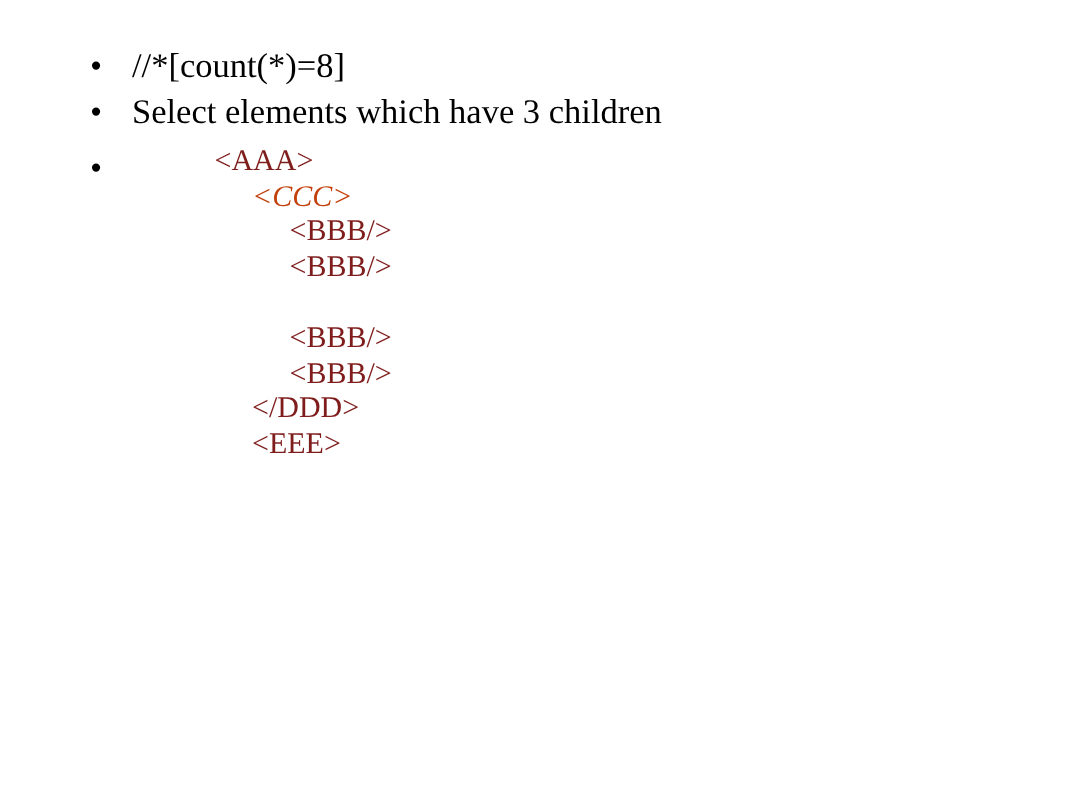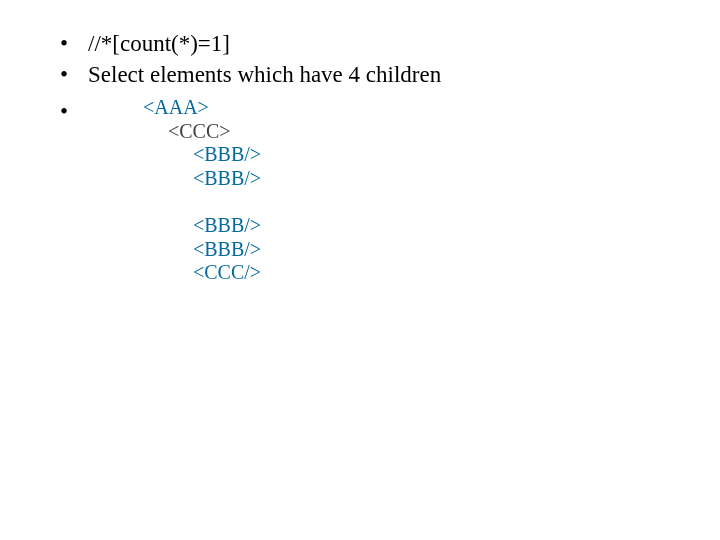--- a/index.html
+++ b/index.html
@@ -36,37 +36,39 @@
       margin-left: 55px;
       margin-top: 6px;
       font-family: "Times New Roman", Times, serif;
       font-size: 20px;
       line-height: 1.18;
     }
     .code-line {
       white-space: pre;
     }
     .purple {
-      color: #0369a1;
+      color: #7f1d1d;
     }
     .red {
-      color: #404040;
+      color: #c2410c;
+      font-style: italic;
     }
   </style>
 </head>
 <body>
 
 <ul class="bullets">
-  <li><span>//*[count(*)=1]</span></li>
-  <li><span>Select elements which have 4 children</span></li>
+  <li><span>//*[count(*)=8]</span></li>
+  <li><span>Select elements which have 3 children</span></li>
   <li>
     <div class="code-block">
       <div class="code-line purple"><span>&lt;AAA&gt;</span></div>
       <div class="code-line red">     <span>&lt;CCC&gt;</span></div>
       <div class="code-line purple">          <span>&lt;BBB/&gt;</span></div>
       <div class="code-line purple">          <span>&lt;BBB/&gt;</span></div>
       <div class="code-line purple">          <span></span></div>
       <div class="code-line purple">          <span>&lt;BBB/&gt;</span></div>
       <div class="code-line purple">          <span>&lt;BBB/&gt;</span></div>
-      <div class="code-line purple">          <span>&lt;CCC/&gt;</span></div>
+      <div class="code-line purple">     <span>&lt;/DDD&gt;</span></div>
+      <div class="code-line purple">     <span>&lt;EEE&gt;</span></div>
     </div>
   </li>
 </ul>
 
 </body></html>

